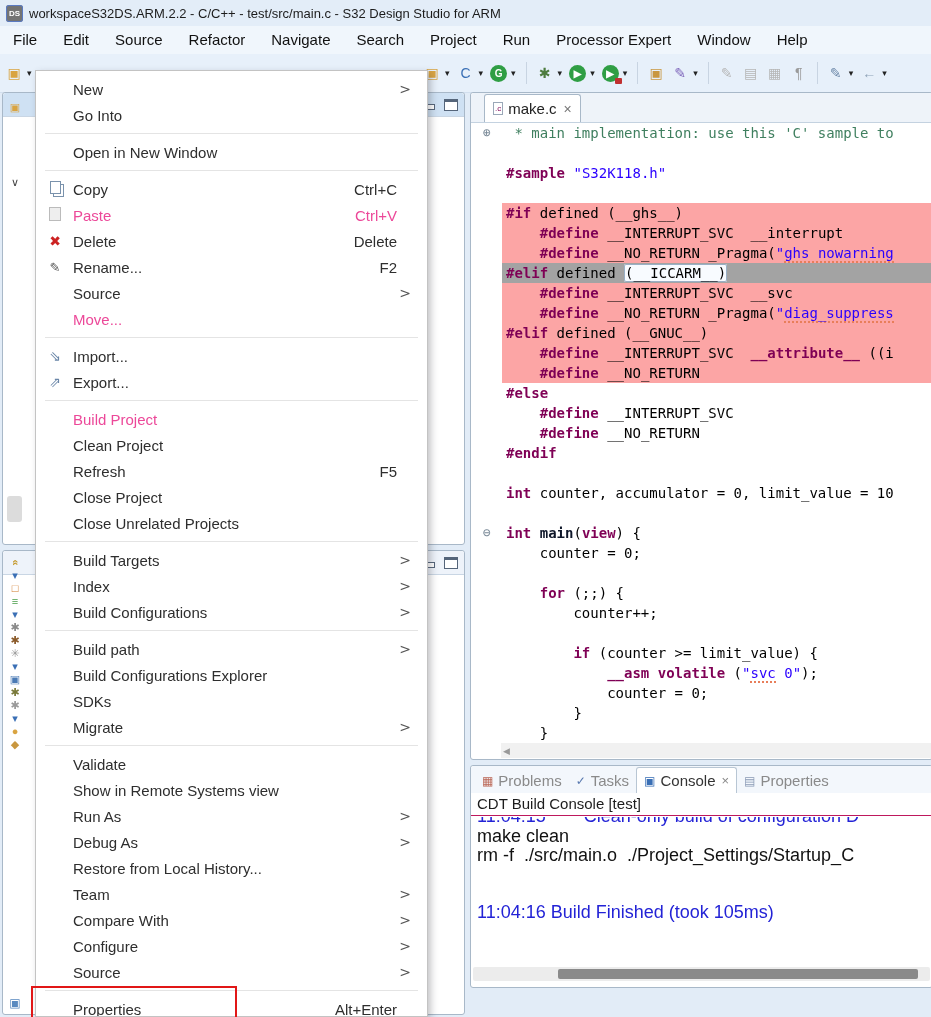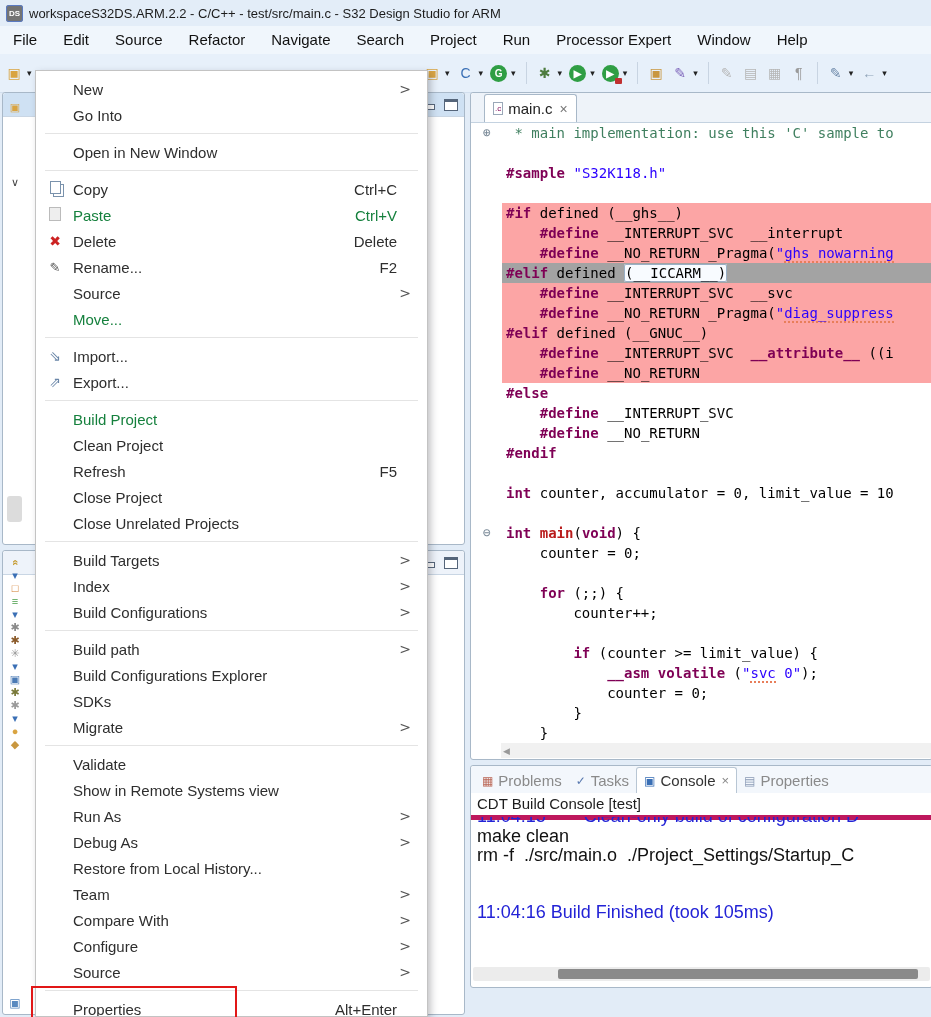--- a/index.html
+++ b/index.html
@@ -53,46 +53,46 @@
   .cl{height:20px;display:flex;white-space:pre;font-family:"DejaVu Sans Mono","Liberation Mono",monospace;
       font-size:14px;line-height:20px}
   .gut{width:30px;flex:none;text-align:center;color:#7a8a98;font-size:13px}
   .code{flex:1;padding-left:4px;color:#000}
   .bg-g .code{background:#fca5a5}
   .bg-h .code{background:#a3a3a3}
   .sd,.sk{color:#7f0055;font-weight:bold}
   .ss{color:#2a00ff}
   .sw{color:#2a00ff;border-bottom:2px dotted #e87e5a}
   .sc{color:#3f7f5f}
-  .sb{font-weight:bold;color:#b91c1c}
+  .sb{font-weight:bold;color:#0f172a}
   .sx{border:1px solid #9ab0c6;background:#f8fbff;border-radius:2px}
   .ehsb{position:absolute;left:30px;right:1px;bottom:1px;height:15px;background:#f1f1f1;display:flex;align-items:center}
   .ehsb .arr{font-size:9px;color:#999;padding-left:2px}
 
   
   #console{left:470px;top:765px;width:463px;height:223px}
   .ctabbar{height:27px;background:#f3f7fc;display:flex;align-items:flex-end;border-radius:3px 3px 0 0;padding-left:4px}
   .ctab{height:25px;display:flex;align-items:center;padding:0 7px;font-size:15px;color:#8a8a8a}
   .ctab.act{background:#fff;border:1px solid #b8c6d4;border-bottom:none;border-radius:3px 3px 0 0;color:#333}
   .cti{margin-right:5px;font-size:12px}
   .ctx{margin-left:6px;color:#888;font-size:13px}
-  .chead{font-size:15px;color:#1c1c1c;padding:2px 6px 3px 6px;border-bottom:5px solid #be185d}
+  .chead{font-size:15px;color:#1c1c1c;padding:2px 6px 3px 6px;border-bottom:1px solid #be185d}
   #console-out{position:absolute;left:2px;right:2px;top:51px;bottom:26px;overflow:hidden;
                font-family:Liberation Sans, sans-serif;font-size:18px;line-height:19px;
                padding-left:4px;white-space:pre}
   .cclip{height:10px;overflow:hidden}
   .chsb{position:absolute;left:2px;right:2px;bottom:6px;height:14px;background:#ececec;border-radius:2px}
   .chsb .thumb{position:absolute;left:85px;width:360px;top:2px;height:10px;background:#8a8a8a;border-radius:2px}
 
   
   #ctxmenu{left:35px;top:70px;width:393px;height:947px;background:#fff;border:1px solid #c3c3c3;
            box-shadow:3px 3px 7px rgba(60,60,70,.30);padding-top:5px;overflow:hidden;z-index:50;
            position:absolute;box-sizing:border-box}
   .mi{display:flex;align-items:center;height:26px;padding:0 10px;font-size:15px;color:#2e2e2e}
-  .mi.dis{color:#15803d}
+  .mi.dis{color:#ec4899}
   .mic{width:18px;flex:none;text-align:center;font-size:13px;position:relative}
   .mil{margin-left:9px}
   .mis{margin-left:auto;margin-right:20px}
   .msub{margin-left:auto;margin-right:6px;color:#555;font-size:14px;font-family:"DejaVu Sans",sans-serif}
   .msep{height:1px;background:#e4e4e4;margin:5px 9px}
   .ic-copy,.ic-paste{display:inline-block}
   .ic-copy::before{content:"";display:inline-block;width:9px;height:11px;border:1px solid #7a92ac;background:#fff;
                    box-shadow:3px 3px 0 -1px #fff,3px 3px 0 0 #7a92ac}
   .ic-paste::before{content:"";display:inline-block;width:10px;height:12px;border:1px solid #bbb;background:#eee}
   .ic-delete{color:#cc2222;font-size:14px}
@@ -193,21 +193,21 @@
       <span class="railicon" style="color: rgb(217, 164, 65);">●</span>
       <span class="railicon" style="color: rgb(201, 151, 63);">◆</span>
     </div>
   <div class="railicon" style="position:absolute;left:3px;bottom:4px;color:#5a8ac0;font-size:12px">▣</div>
 </div>
 
 <div class="panel" id="editor">
   <div class="etabbar">
     <div class="etab">
       <span class="eticon">.c</span>
-      <span>main.c</span>
+      <span>make.c</span>
       <span class="etclose">×</span>
     </div>
   </div>
   <div id="editor-code">
       <div class="cl"><span class="gut">⊕</span><span class="code"><span class="sc"> * main implementation: use this 'C' sample to</span></span></div>
       <div class="cl"><span class="gut"></span><span class="code"></span></div>
       <div class="cl"><span class="gut"></span><span class="code"><span class="sd">#sample</span><span class="sp"> </span><span class="ss">"S32K118.h"</span></span></div>
       <div class="cl"><span class="gut"></span><span class="code"></span></div>
       <div class="cl bg-g"><span class="gut"></span><span class="code"><span class="sd">#if</span><span class="sp"> defined (__ghs__)</span></span></div>
       <div class="cl bg-g"><span class="gut"></span><span class="code"><span class="sp">    </span><span class="sd">#define</span><span class="sp"> __INTERRUPT_SVC  __interrupt</span></span></div>
@@ -218,21 +218,21 @@
       <div class="cl bg-g"><span class="gut"></span><span class="code"><span class="sd">#elif</span><span class="sp"> defined (__GNUC__)</span></span></div>
       <div class="cl bg-g"><span class="gut"></span><span class="code"><span class="sp">    </span><span class="sd">#define</span><span class="sp"> __INTERRUPT_SVC  </span><span class="sk">__attribute__</span><span class="sp"> ((i</span></span></div>
       <div class="cl bg-g"><span class="gut"></span><span class="code"><span class="sp">    </span><span class="sd">#define</span><span class="sp"> __NO_RETURN</span></span></div>
       <div class="cl"><span class="gut"></span><span class="code"><span class="sd">#else</span></span></div>
       <div class="cl"><span class="gut"></span><span class="code"><span class="sp">    </span><span class="sd">#define</span><span class="sp"> __INTERRUPT_SVC</span></span></div>
       <div class="cl"><span class="gut"></span><span class="code"><span class="sp">    </span><span class="sd">#define</span><span class="sp"> __NO_RETURN</span></span></div>
       <div class="cl"><span class="gut"></span><span class="code"><span class="sd">#endif</span></span></div>
       <div class="cl"><span class="gut"></span><span class="code"></span></div>
       <div class="cl"><span class="gut"></span><span class="code"><span class="sk">int</span><span class="sp"> counter, accumulator = 0, limit_value = 10</span></span></div>
       <div class="cl"><span class="gut"></span><span class="code"></span></div>
-      <div class="cl"><span class="gut">⊖</span><span class="code"><span class="sk">int</span><span class="sp"> </span><span class="sb">main</span><span class="sp">(</span><span class="sk">void</span><span class="sp">) {</span></span></div>
+      <div class="cl"><span class="gut">⊖</span><span class="code"><span class="sk">int</span><span class="sp"> </span><span class="sb">main</span><span class="sp">(</span><span class="sk">view</span><span class="sp">) {</span></span></div>
       <div class="cl"><span class="gut"></span><span class="code"><span class="sp">    counter = 0;</span></span></div>
       <div class="cl"><span class="gut"></span><span class="code"></span></div>
       <div class="cl"><span class="gut"></span><span class="code"><span class="sp">    </span><span class="sk">for</span><span class="sp"> (;;) {</span></span></div>
       <div class="cl"><span class="gut"></span><span class="code"><span class="sp">        counter++;</span></span></div>
       <div class="cl"><span class="gut"></span><span class="code"></span></div>
       <div class="cl"><span class="gut"></span><span class="code"><span class="sp">        </span><span class="sk">if</span><span class="sp"> (counter &gt;= limit_value) {</span></span></div>
       <div class="cl"><span class="gut"></span><span class="code"><span class="sp">            </span><span class="sk">__asm</span><span class="sp"> </span><span class="sk">volatile</span><span class="sp"> (</span><span class="ss">"</span><span class="sw">svc</span><span class="ss"> 0"</span><span class="sp">);</span></span></div>
       <div class="cl"><span class="gut"></span><span class="code"><span class="sp">            counter = 0;</span></span></div>
       <div class="cl"><span class="gut"></span><span class="code"><span class="sp">        }</span></span></div>
       <div class="cl"><span class="gut"></span><span class="code"><span class="sp">    }</span></span></div>

